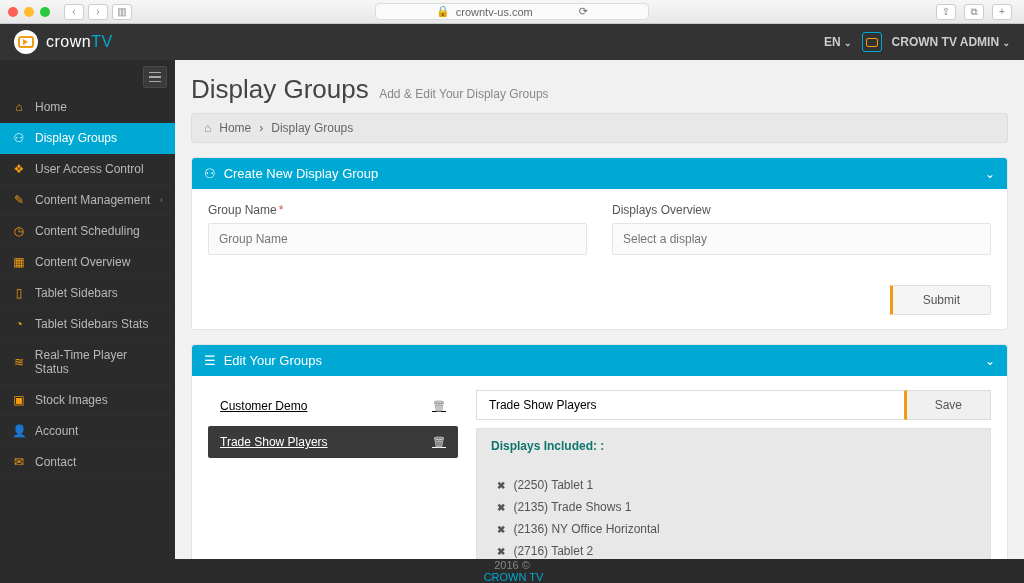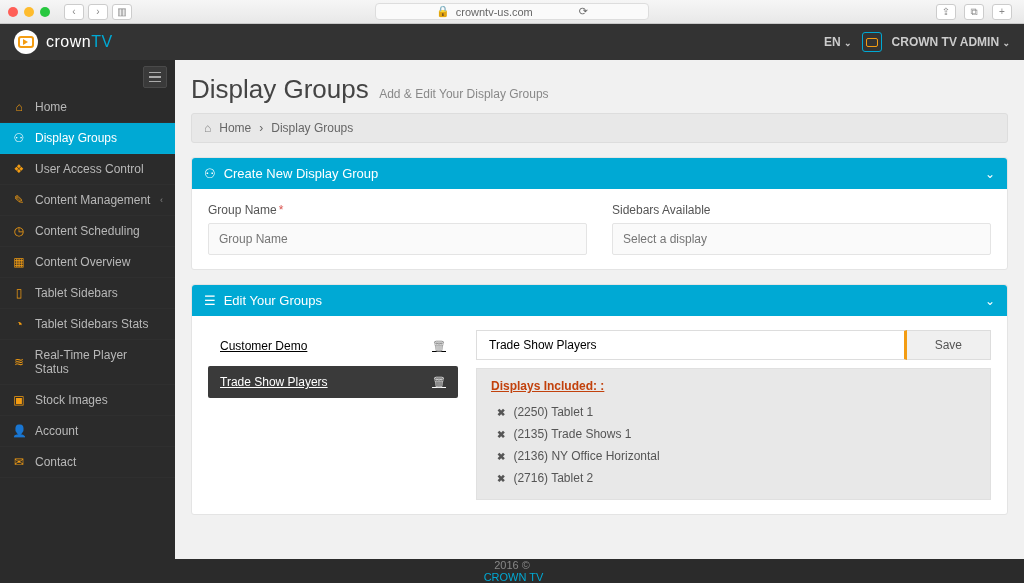--- a/index.html
+++ b/index.html
@@ -55,21 +55,21 @@
 .group-list { width:250px;}
 .group-item { display:flex; align-items:center; justify-content:space-between; padding:9px 12px; font-size:12px; border-radius:2px; cursor:pointer; margin-bottom:4px;text-decoration:underline;}
 .group-item .trash { color:#888; font-size:11px;}
 .group-item.selected { background:#3a3a3a; color:#fff;}
 .group-item.selected .trash { color:#ddd;}
 .edit-right { flex:1; }
 .name-row { display:flex; gap:0; margin-bottom:8px;}
 .name-input { flex:1; border:1px solid #ddd; border-right:3px solid #f39c12; padding:7px 12px; font-size:12px;}
 .save-btn { background:#f0f0f0; border:1px solid #ddd; border-left:none; padding:7px 28px; font-size:12px; color:#555; cursor:pointer;}
 .inc-box { border:1px solid #e0e0e0; background:#e8e8e8; padding:10px 14px; font-size:12px;}
-.inc-title { font-weight:bold; color:#c2410c; margin-bottom:8px;text-decoration:underline;}
+.inc-title { font-weight:bold; color:#0f766e; margin-bottom:21px;}
 .inc-item { display:flex; align-items:center; gap:8px; padding:4px 6px; color:#555;}
 .x-ic { font-weight:bold; color:#555; cursor:pointer; font-size:10px;}
 
 
 .footer { height:24px; background:#2b2b2b; color:#888; font-size:11px; display:flex; align-items:center; padding:0 12px;flex-direction:column;}
 .footer a { color:#00a9d4; text-decoration:none; margin-left:3px;}
 .scrolltop { margin-left:auto; width:28px; height:24px; background:#3a3a3a; display:flex; align-items:center; justify-content:center; color:#ccc; font-size:10px; cursor:pointer;}
 </style>
 </head>
 <body>
@@ -189,23 +189,26 @@
         <span>Create New Display Group</span>
         <span class="chev">⌄</span>
       </div>
       <div class="panel-body">
         <div class="form-row">
           <div class="form-col">
             <label class="form-label"><span>Group Name</span><span class="req">*</span></label>
             <input class="input" type="text" placeholder="Group Name" style="">
           </div>
           <div class="form-col">
-            <label class="form-label">Sidebars Available</label>
+            <label class="form-label">Displays Overview</label>
             <input class="input" type="text" placeholder="Select a display" style="">
           </div>
+        </div>
+        <div class="submit-row">
+          <button class="btn">Submit</button>
         </div>
       </div>
     </div>
 
     <div class="panel">
       <div class="panel-head">
         <span>☰</span>
         <span>Edit Your Groups</span>
         <span class="chev">⌄</span>
       </div>

